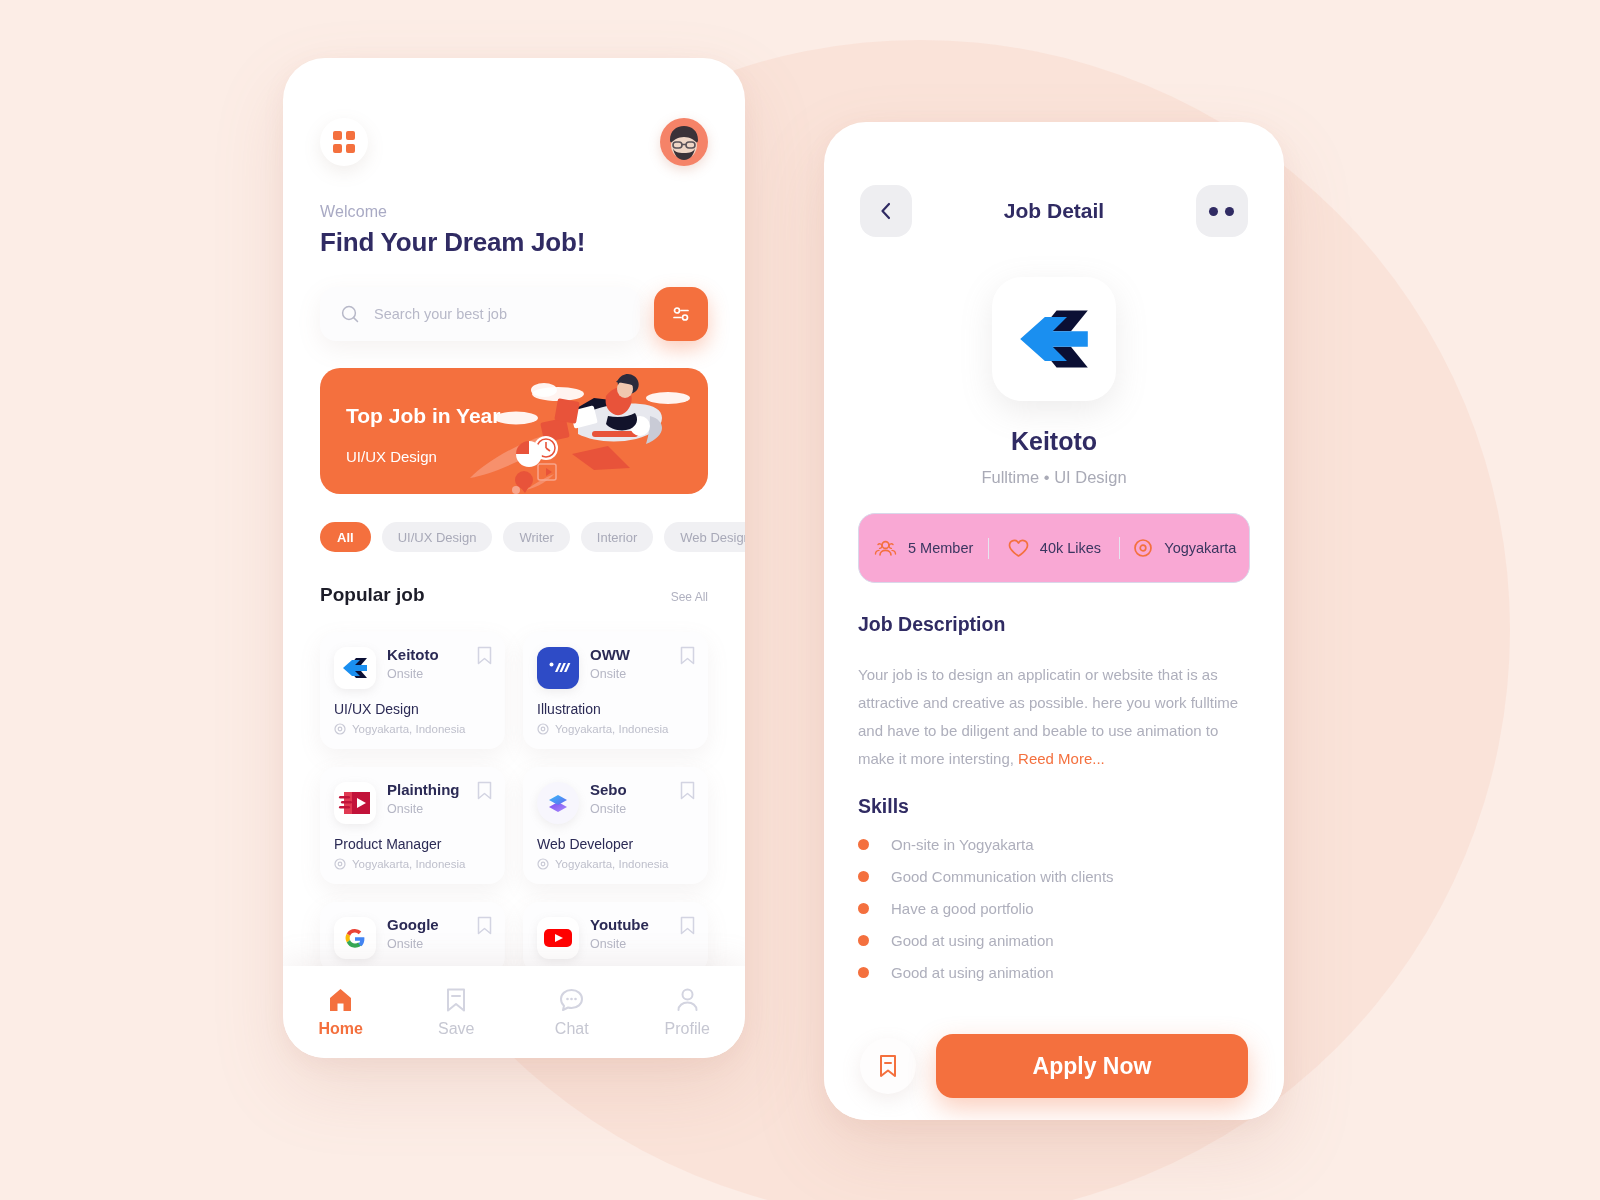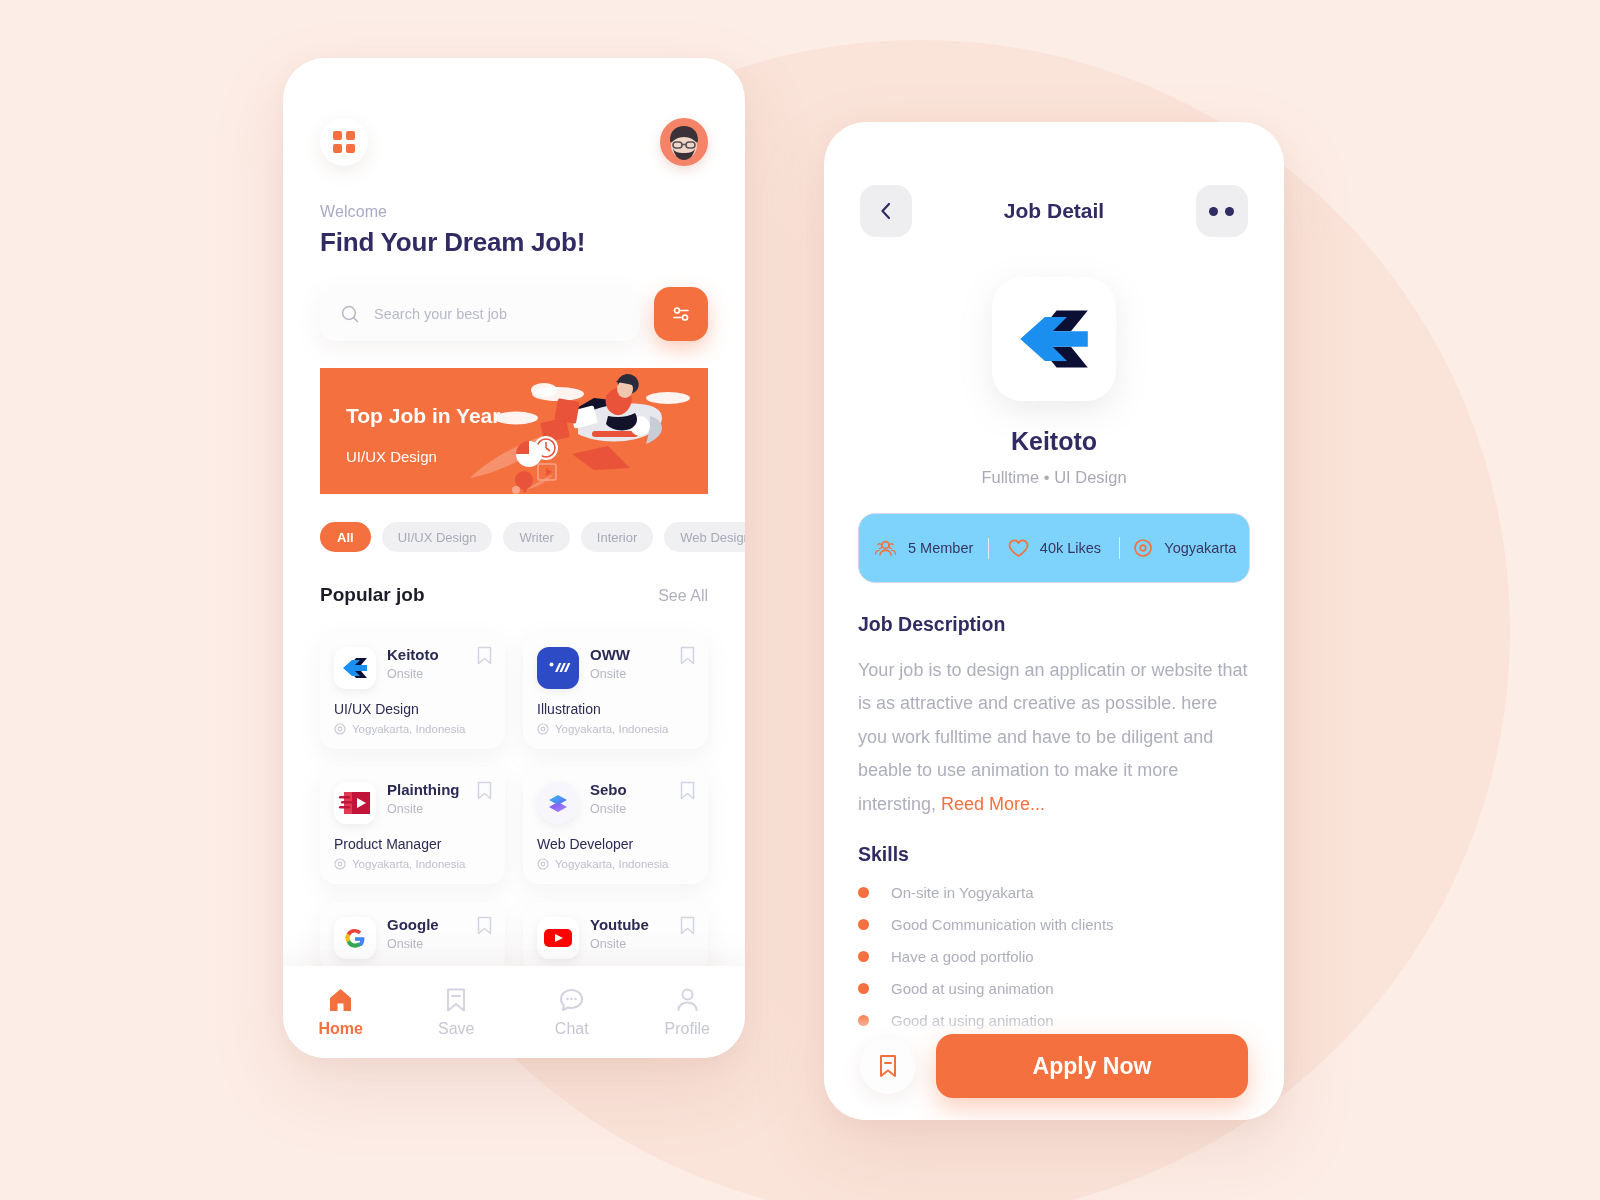--- a/index.html
+++ b/index.html
@@ -58,39 +58,39 @@
   }
   .search-ph { font-size:14.5px; color:#B7B8C8; }
   .filter-btn {
     width:54px; height:54px; border-radius:16px; background:#F4703E;
     display:flex; align-items:center; justify-content:center;
     box-shadow:0 8px 20px rgba(244,112,62,.35);
   }
 
   .banner {
     position:relative; margin:27px 37px 0 37px; height:126px;
-    background:#F4703E; border-radius:0; overflow:visible;
+    background:#F4703E; border-radius:20px; overflow:visible;
   }
   .banner-inner { position:absolute; inset:0; border-radius:16px; overflow:hidden; }
   .banner-title { position:absolute; left:26px; top:36px; font-size:21px; font-weight:bold; color:#fff; z-index:3; }
   .banner-sub   { position:absolute; left:26px; top:80px; font-size:15px; color:#fff; z-index:3; }
 
   .chips { display:flex; gap:11px; margin:28px 0 0 37px; }
   .chip {
     height:30px; padding:0 16px; border-radius:15px; background:#F0F0F3;
     display:flex; align-items:center; font-size:13px; color:#A8A9B8; white-space:nowrap;
   }
   .chip.active { background:#F4703E; color:#fff; font-weight:bold; padding:2px 17px; }
 
   .sec-head {
     display:flex; align-items:baseline; justify-content:space-between;
     margin:32px 37px 0 37px;
   }
   .sec-title { font-size:19px; font-weight:bold; color:#1D1D29; }
-  .see-all { font-size:16px; color:#B0B1C0; }
+  .see-all { font-size:12px; color:#B0B1C0; }
 
   .cards { display:grid; grid-template-columns:1fr 1fr; gap:18px; margin:26px 37px 0 37px; }
   .job-card {
     background:#FDFDFE; border-radius:16px; padding:15px 14px 14px 14px;
     box-shadow:0 8px 22px rgba(160,140,135,.10);
     position:relative;
   }
   .jc-top { display:flex; align-items:flex-start; gap:11px; }
   .jc-logo {
     width:42px; height:42px; border-radius:12px; background:#fff; flex:none;
@@ -129,29 +129,29 @@
   .det-logo {
     width:124px; height:124px; border-radius:30px; background:#fff;
     box-shadow:0 10px 32px rgba(150,140,140,.17);
     display:flex; align-items:center; justify-content:center;
   }
   .det-company { text-align:center; font-size:25px; font-weight:bold; color:#302B63; margin-top:26px; }
   .det-meta { text-align:center; font-size:16.5px; color:#A9AAB6; margin-top:12px; }
 
   .stats {
     margin:26px 34px 0 34px; height:70px; border:1.6px solid #D9D8EA; border-radius:17px;
-    display:flex; align-items:center; background:#7dd3fc;
+    display:flex; align-items:center; background:#f9a8d4;
   }
   .stat { flex:1; display:flex; align-items:center; justify-content:center; gap:10px; }
   .stat + .stat { border-left:1.5px solid #E6E5F0; }
   .stat-label { font-size:14.5px; color:#3A3660; white-space:nowrap; }
 
   .det-sec-title { margin:30px 0 0 34px; font-size:19.5px; font-weight:bold; color:#302B63; }
   .det-desc {
-    margin:18px 34px 0 34px; font-size:18px; line-height:1.86; color:#AEAFBC;
+    margin:25px 34px 0 34px; font-size:15px; line-height:1.86; color:#AEAFBC;
   }
   .read-more { color:#F4703E; font-weight:500; }
 
   .skills { margin:16px 0 0 34px; }
   .skill { display:flex; align-items:center; gap:22px; margin-top:15px; }
   .skill:first-child { margin-top:18px; }
   .skill-dot { width:11px; height:11px; border-radius:50%; background:#F4703E; flex:none; }
   .skill-label { font-size:15px; color:#AEAFBC; }
 
   .det-footer {

